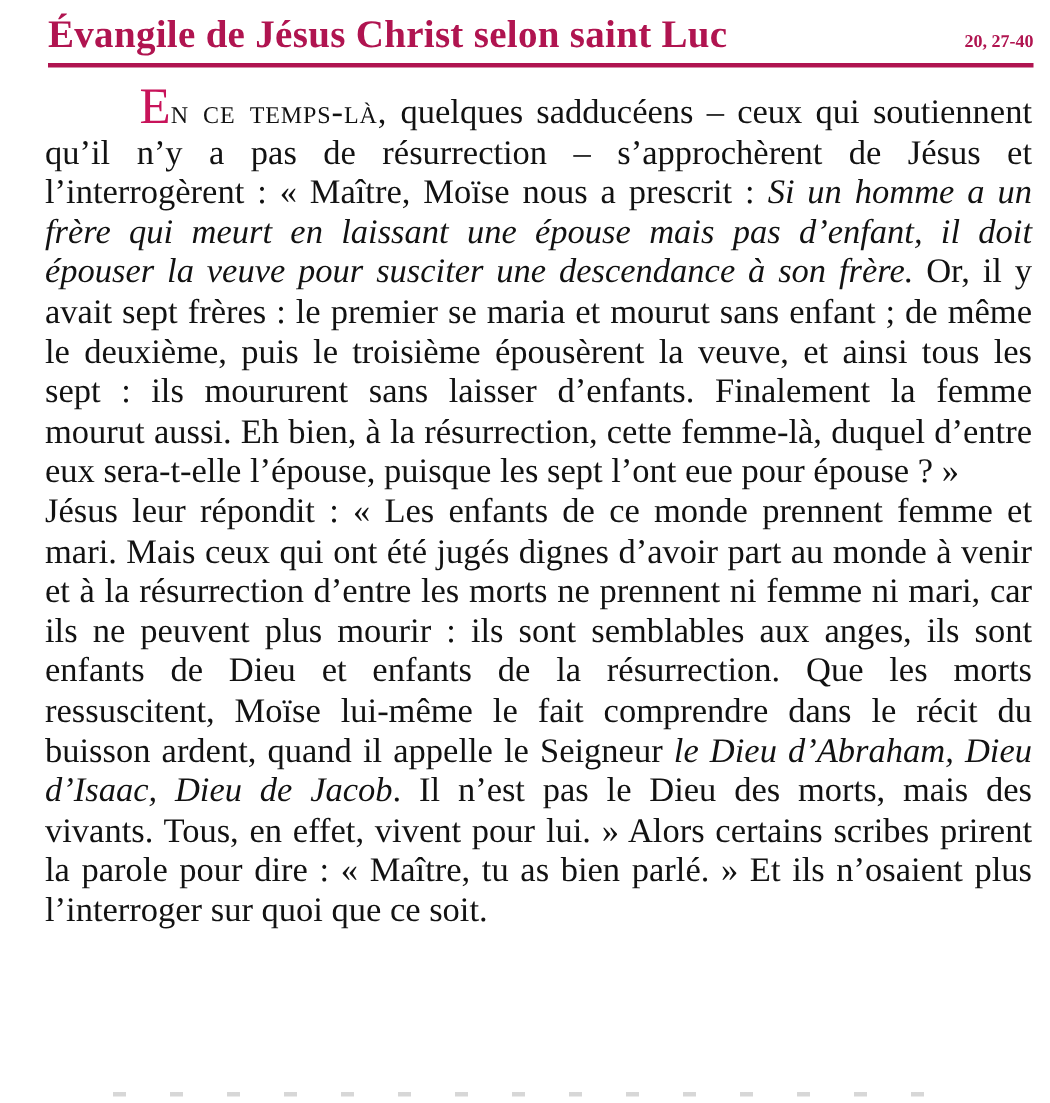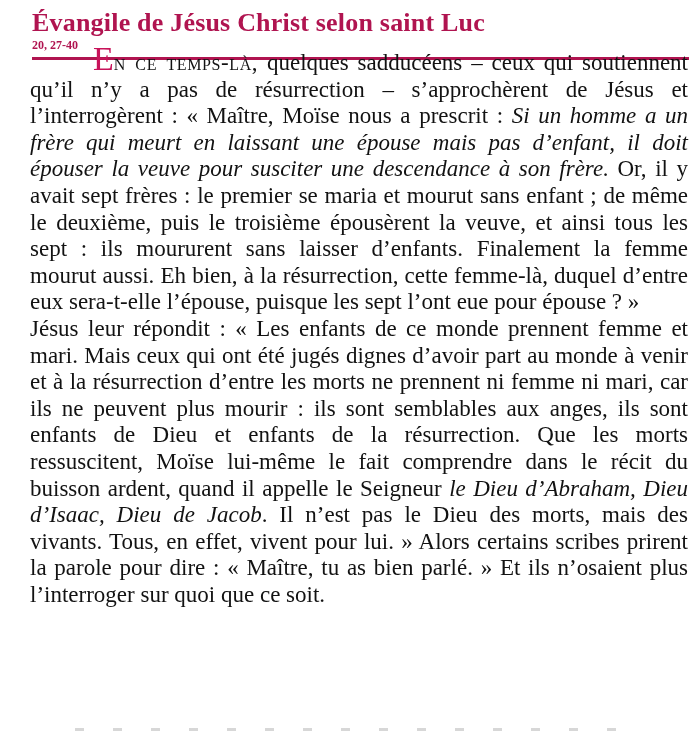--- a/index.html
+++ b/index.html
@@ -25,21 +25,20 @@
   .header{
     position:absolute;
     left:32px;
     right:11px;
     top:8px;
   }
   .header-row{
     display:flex;
     justify-content:space-between;
     align-items:baseline;
-    flex-direction:column;
   }
   .reading-title{
     font-size:26px;
     font-weight:bold;
     color:var(--accent);
     letter-spacing:0.2px;
     white-space:nowrap;
   }
   .reading-ref{
     font-size:12px;
@@ -51,21 +50,21 @@
     margin-top:4px;
     height:3px;
     background:var(--accent);
     border:none;
   }
   
   .reading-body{
     position:absolute;
     left:30px;
     width:658px;
-    top:50px;
+    top:62px;
     font-size:23px;
     line-height:26.6px;
     text-align:justify;
     color:var(--ink);
   }
   .para{margin:0;}
   .para.indent{text-indent:63px;}
   .run.normal{font-style:normal;}
   .run.italic{font-style:italic;}
   .run.smallcaps{

